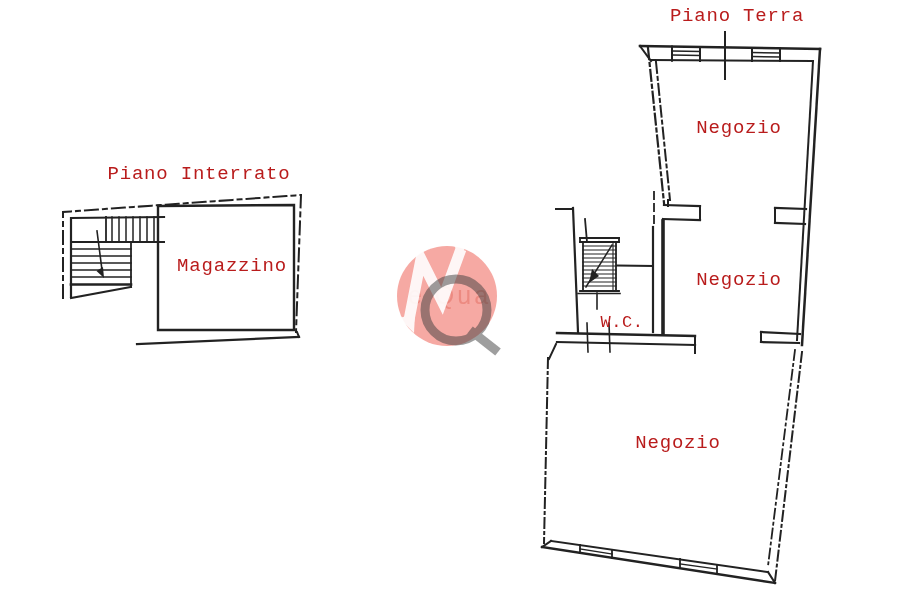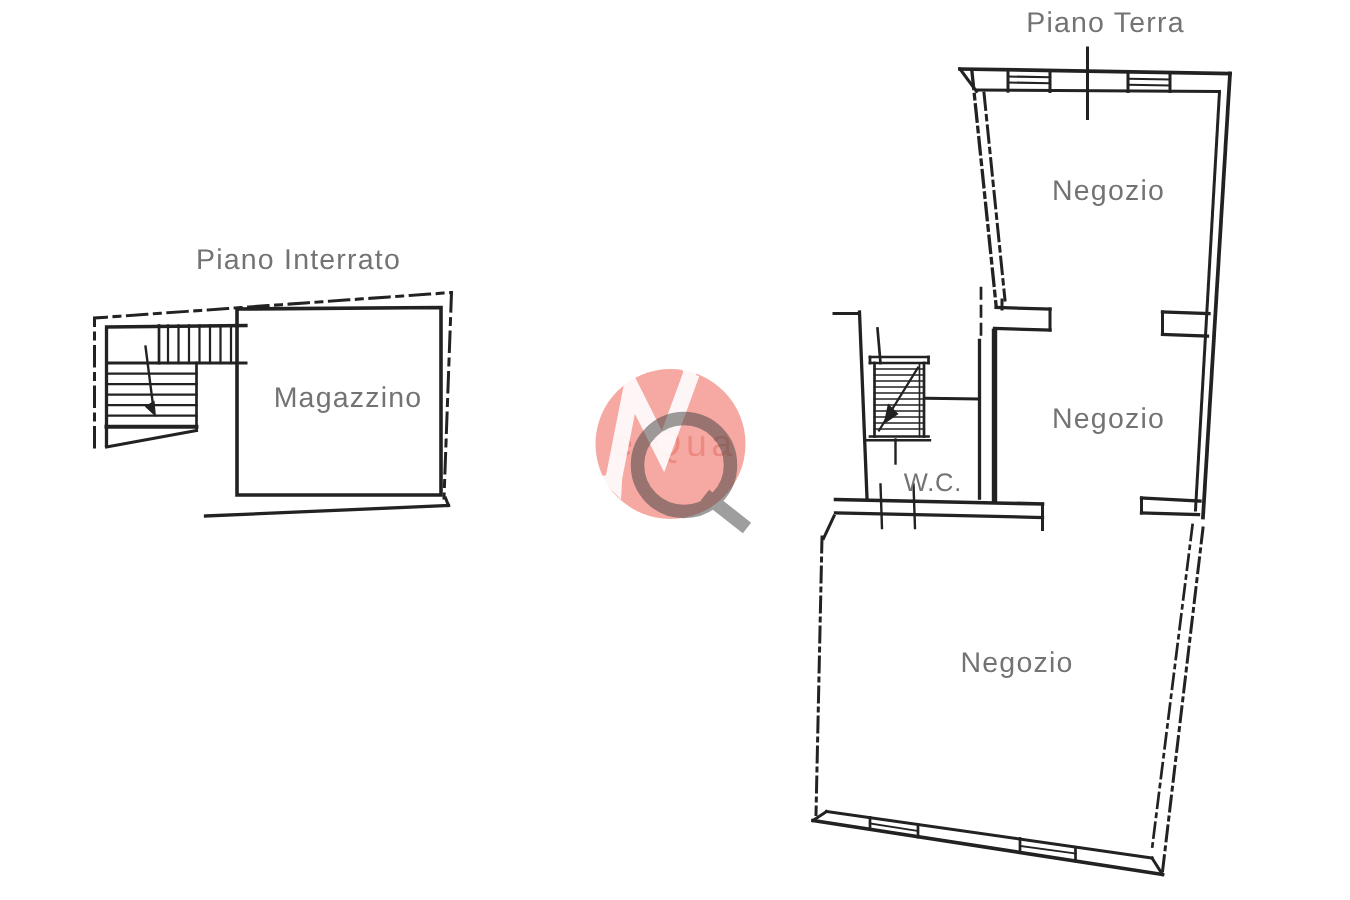--- a/index.html
+++ b/index.html
@@ -9,24 +9,24 @@
     background:#ffffff;
     outline:1px solid #b3b3b3;
     overflow:hidden;
     font-family:"Liberation Sans", sans-serif;
   }
   #drawing{position:absolute;left:0;top:0;}
   .plan-label{
     position:absolute;
     transform:translate(-50%,-50%);
     white-space:nowrap;
-    color:#737373;
+    color:#b91c1c;
     font-size:19px;
     letter-spacing:0.8px;
-    font-family:Liberation Sans, sans-serif;
+    font-family:Liberation Mono, monospace;
   }
   .plan-label.small{font-size:17px;letter-spacing:0.5px;margin-top:12px;}
 </style>
 </head>
 <body>
 
 <div id="canvas">
 
   <svg id="drawing" width="900" height="600" viewBox="0 0 900 600">
 

